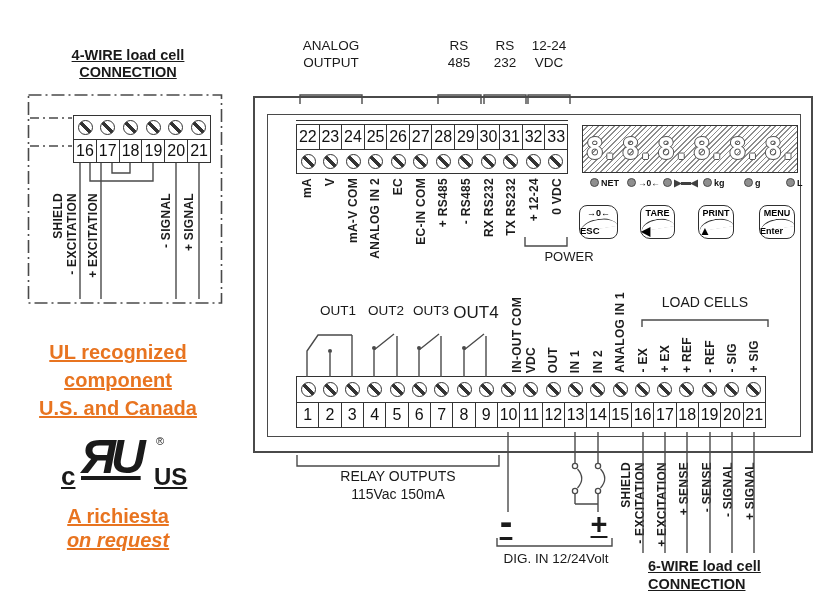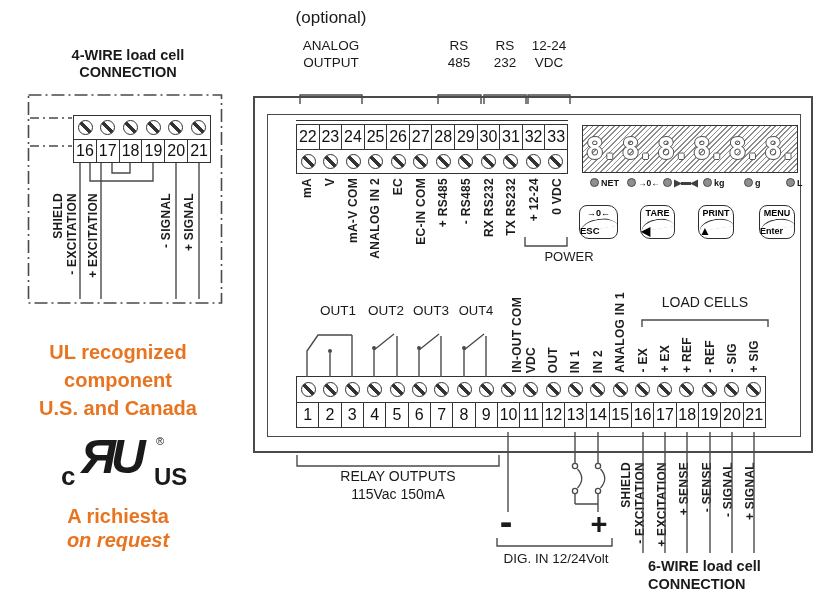--- a/index.html
+++ b/index.html
@@ -1,21 +1,21 @@
 <!DOCTYPE html>
 <html><head>
 <meta charset="utf-8">
 <style>
   * { box-sizing: border-box; margin: 0; padding: 0; }
   body { background: #fff; font-family: "Liberation Sans", sans-serif; }
   #page { position: relative; width: 834px; height: 614px; background: #fff; overflow: hidden; }
   .abs { position: absolute; }
   .t { position: absolute; color: #1a1a1a; font-family: "Liberation Sans", sans-serif; }
   .c { text-align: center; }
-  .b { font-weight: bold; }
+  .b { font-weight: bold; text-decoration: underline; }
   .it { font-style: italic; }
   .orange { color: #e87420; }
   .vlabel { position: absolute; writing-mode: vertical-rl; transform: rotate(180deg);
             font: bold 12px/13px "Liberation Sans", sans-serif; letter-spacing: .3px;
             color: #1c1c1c; white-space: nowrap; width: 14px; }
   .strip { position: absolute; border: 1.4px solid #333; background: #fff;
            display: flex; flex-direction: column; }
   .numrow { display: flex; flex: 1; }
   .numrow > div { flex: 1; border-left: 1.3px solid #333; display: flex; align-items: center;
                   justify-content: center; font: 16px "Liberation Sans", sans-serif; color: #111; }
@@ -83,21 +83,20 @@
   <div class="abs" style="left:55px;top:437px;width:140px;height:58px">
     <span class="t b" style="left:6px;top:24px;font-size:26px">c</span>
     <span class="t b it" style="left:26px;top:-8px;font-size:48px;letter-spacing:-5px">ЯU</span>
     <span class="t" style="left:101px;top:-2px;font-size:11px">®</span>
     <span class="t b" style="left:99px;top:26px;font-size:24px">US</span>
   </div>
 
   <div class="t b c orange" style="left:13px;top:505px;width:210px;font-size:20px">A richiesta</div>
   <div class="t b c it orange" style="left:13px;top:529px;width:210px;font-size:20px">on request</div>
 
-  <div class="t c" style="left:276px;top:8px;width:110px;font-size:17px">(optional)</div>
   <div class="t c" style="left:286px;top:38px;width:90px;font-size:13.5px">ANALOG</div>
   <div class="t c" style="left:286px;top:55px;width:90px;font-size:13.5px">OUTPUT</div>
   <div class="t c" style="left:437px;top:38px;width:44px;font-size:13.5px">RS</div>
   <div class="t c" style="left:437px;top:55px;width:44px;font-size:13.5px">485</div>
   <div class="t c" style="left:483px;top:38px;width:44px;font-size:13.5px">RS</div>
   <div class="t c" style="left:483px;top:55px;width:44px;font-size:13.5px">232</div>
   <div class="t c" style="left:525px;top:38px;width:48px;font-size:13.5px">12-24</div>
   <div class="t c" style="left:525px;top:55px;width:48px;font-size:13.5px">VDC</div>
 
   <div class="abs" style="left:253px;top:96px;width:560px;height:357px;border:2px solid #4a4a4a"></div>
@@ -190,21 +189,21 @@
   <div class="key" style="left:759px;width:36px">
     <div class="kt">MENU</div>
     <div class="kb" style="font-size:9px">Enter</div>
   </div>
 
   <div class="t c" style="left:645px;top:294px;width:120px;font-size:14px">LOAD CELLS</div>
 
   <div class="t c" style="left:315px;top:303px;width:46px;font-size:13.5px">OUT1</div>
   <div class="t c" style="left:363px;top:303px;width:46px;font-size:13.5px">OUT2</div>
   <div class="t c" style="left:408px;top:303px;width:46px;font-size:13.5px">OUT3</div>
-  <div class="t c" style="left:453px;top:303px;width:46px;font-size:13px">OUT4</div>
+  <div class="t c" style="left:453px;top:303px;width:46px;font-size:17px">OUT4</div>
 
   <div class="vlabel" style="left:511px;bottom:241px">IN-OUT COM</div>
   <div class="vlabel" style="left:525px;bottom:241px">VDC</div>
   <div class="vlabel" style="left:547px;bottom:241px">OUT</div>
   <div class="vlabel" style="left:569px;bottom:241px">IN 1</div>
   <div class="vlabel" style="left:592px;bottom:241px">IN 2</div>
   <div class="vlabel" style="left:614px;bottom:241px">ANALOG IN 1</div>
   <div class="vlabel" style="left:637px;bottom:241px">- EX</div>
   <div class="vlabel" style="left:659px;bottom:241px">+ EX</div>
   <div class="vlabel" style="left:681px;bottom:241px">+ REF</div>

